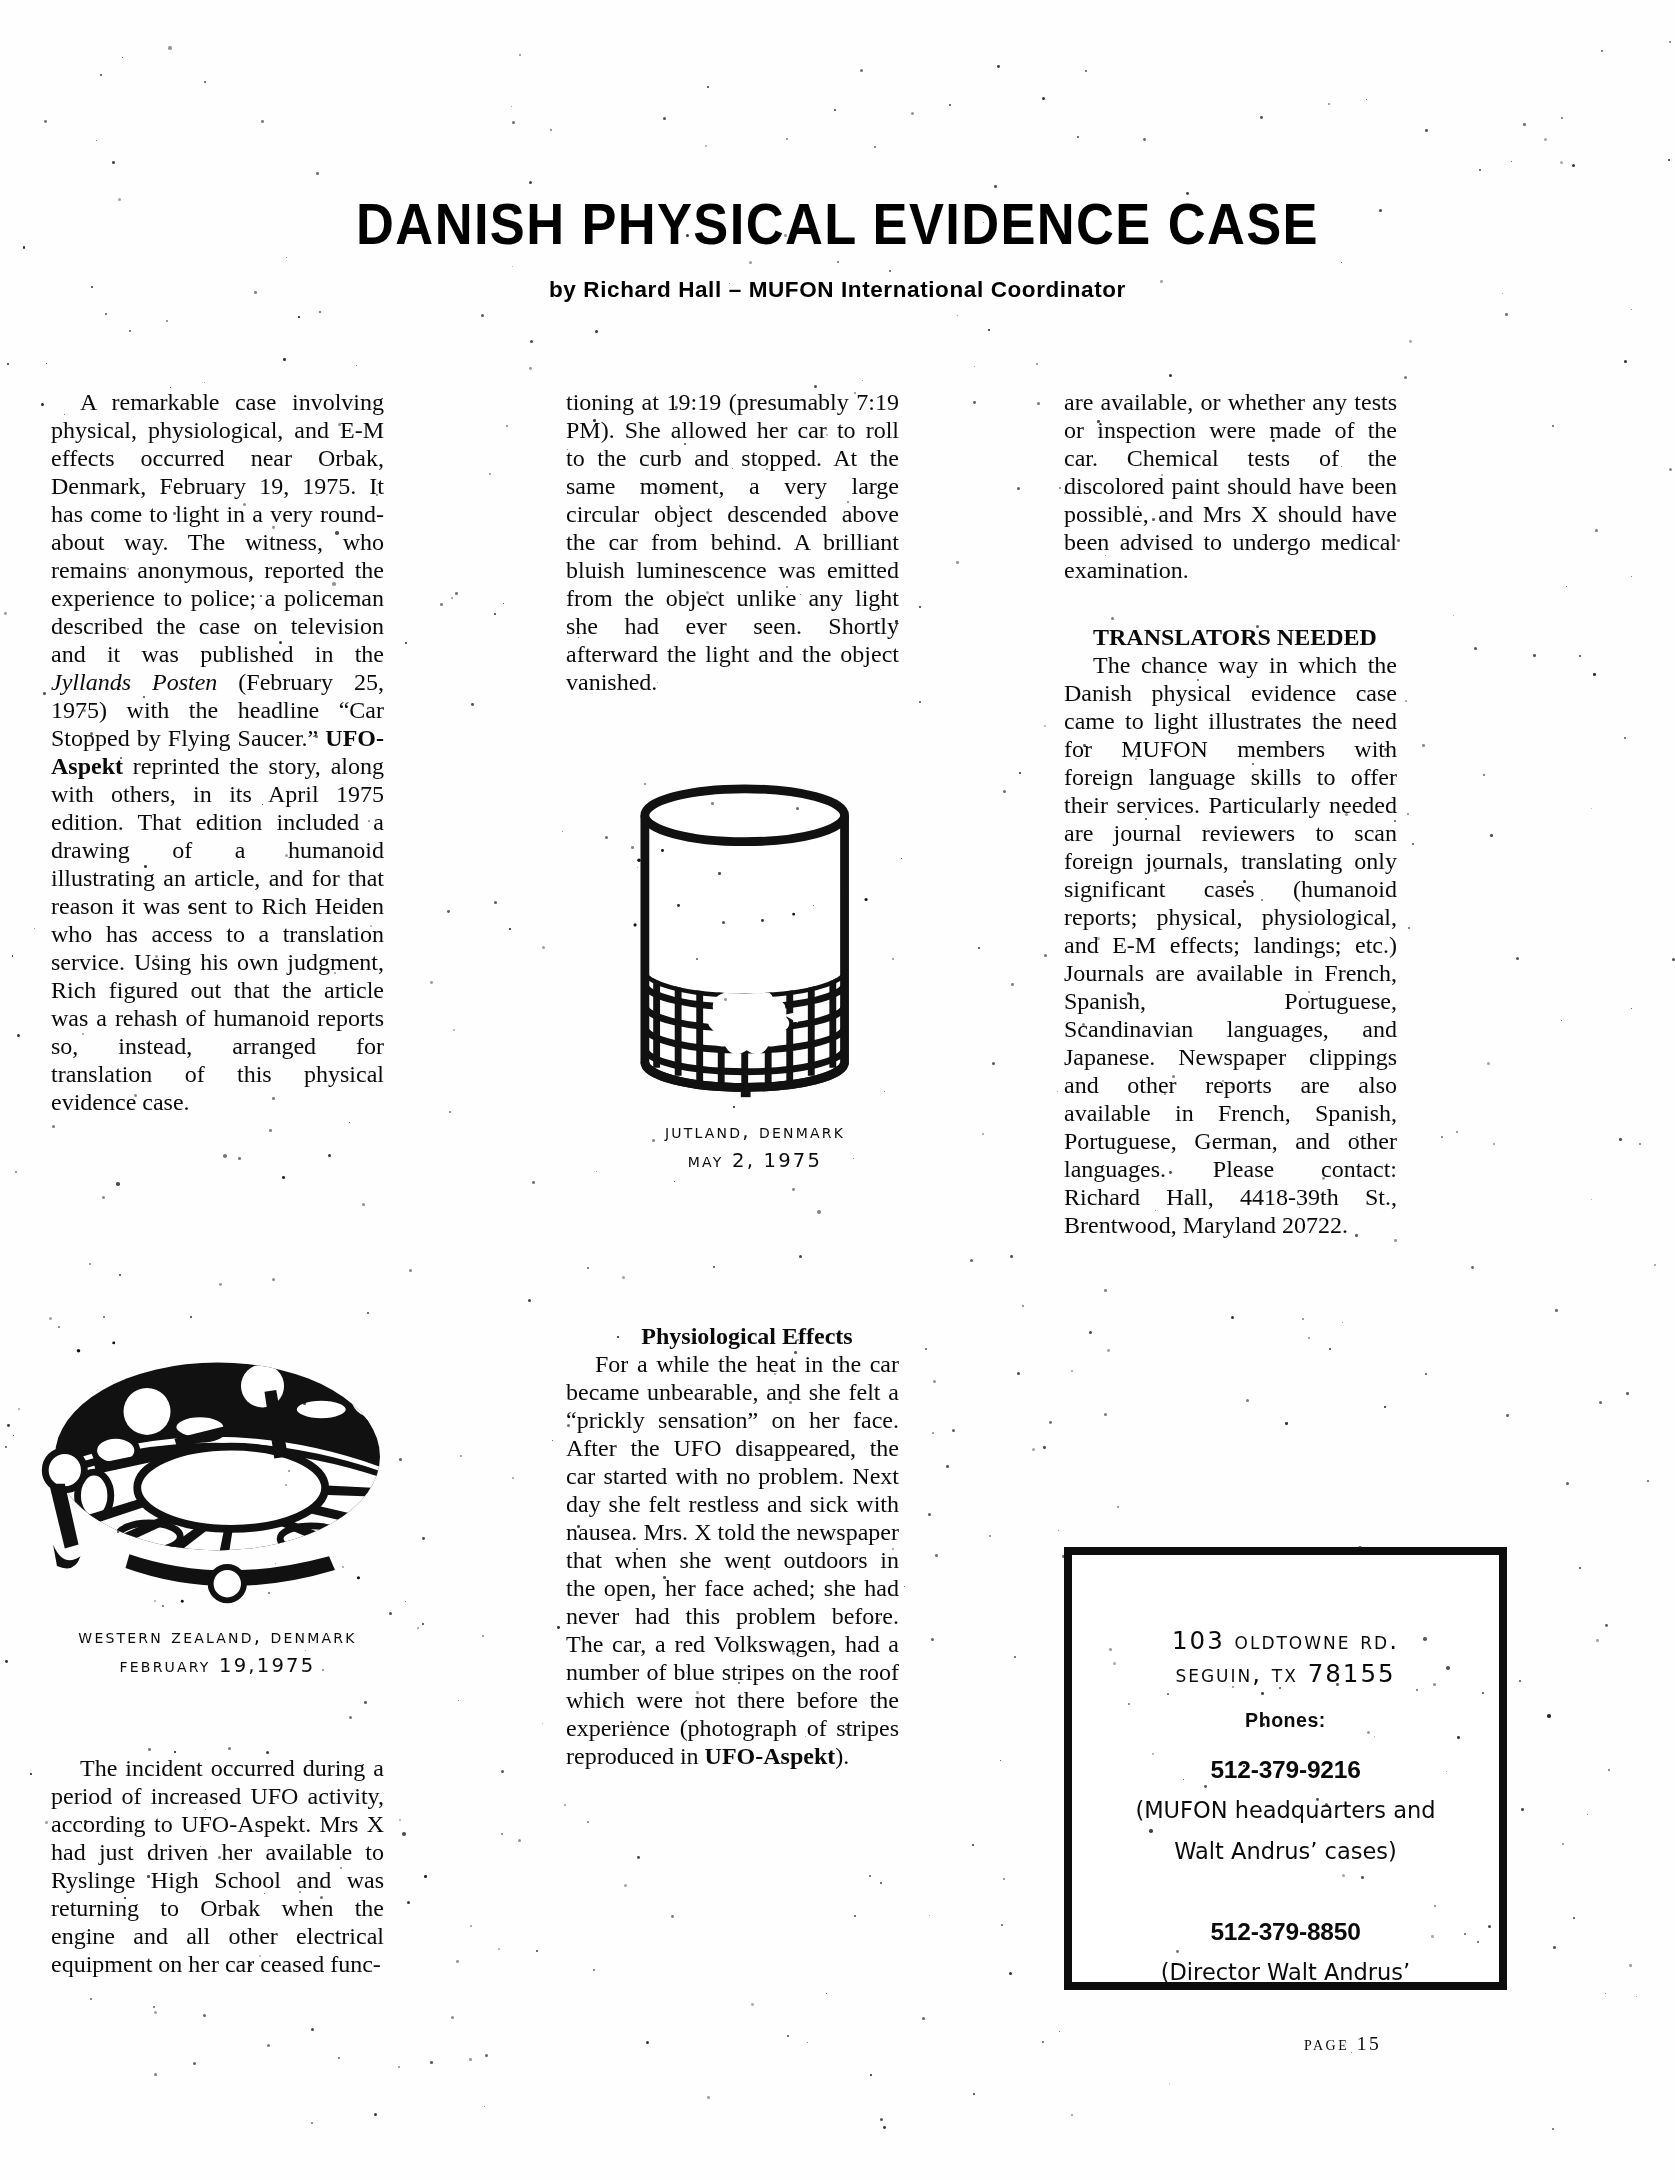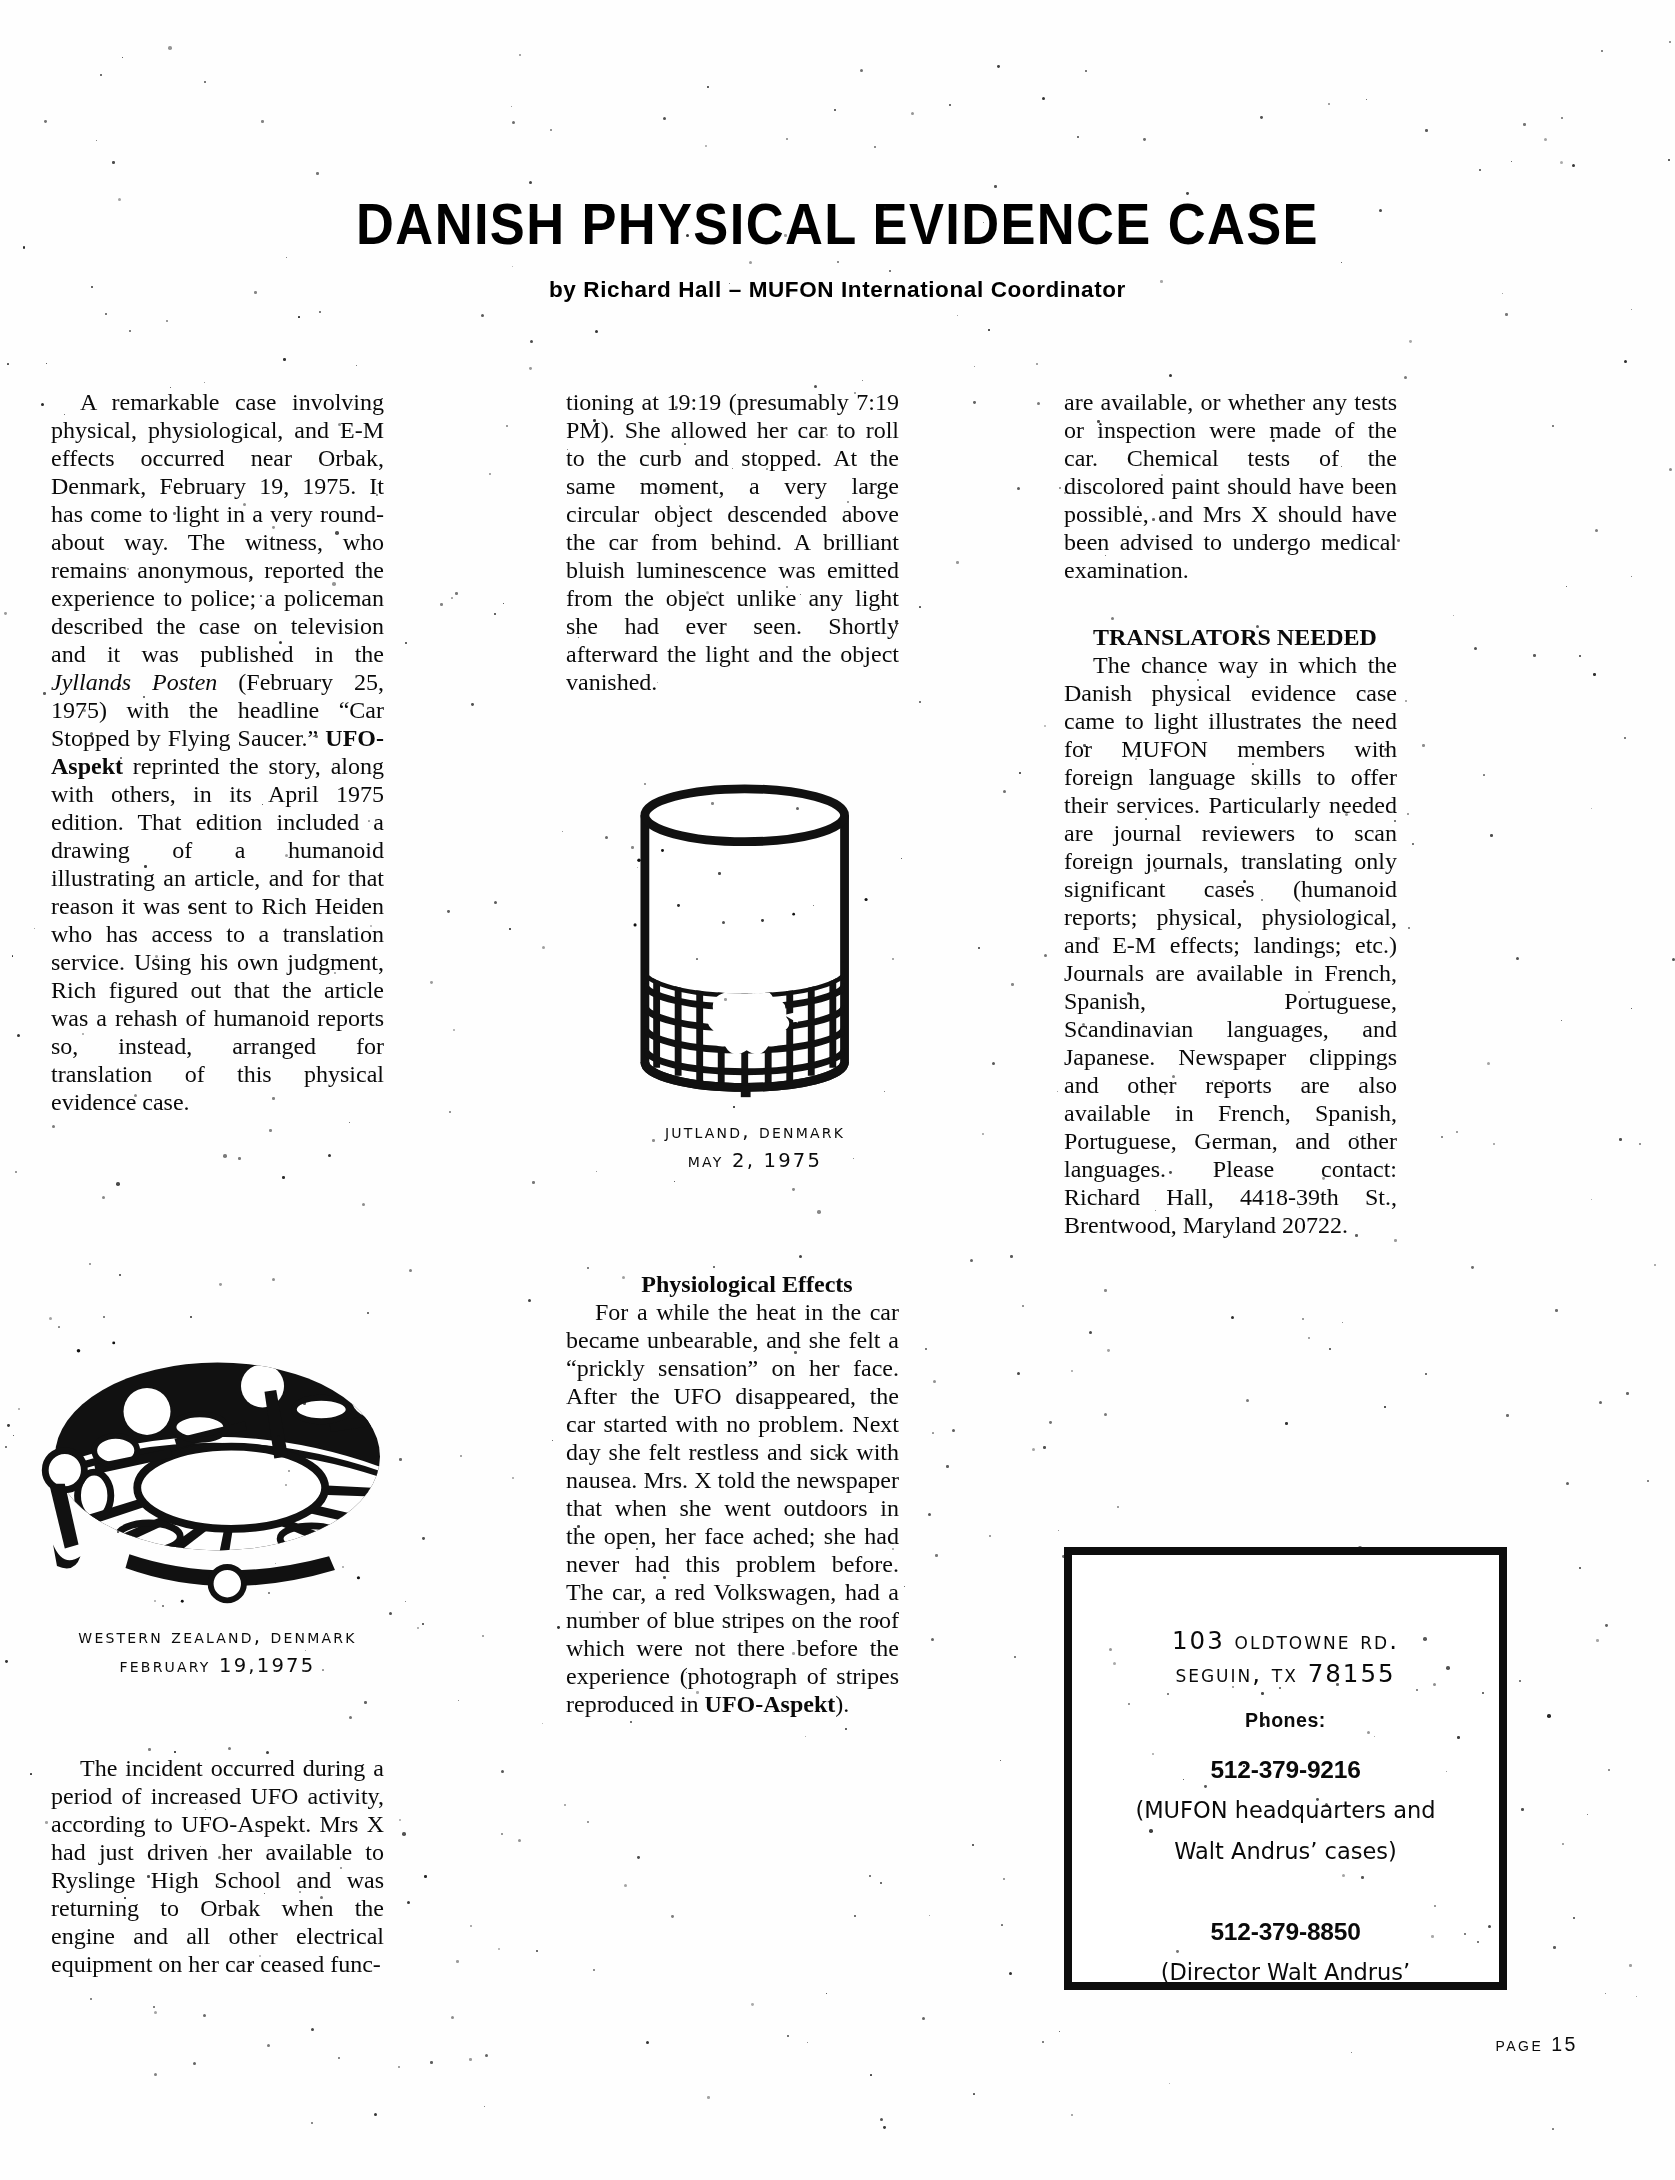--- a/index.html
+++ b/index.html
@@ -185,22 +185,22 @@
     margin-top: 12px;
   }
   .ad-gap { height: 29px; }
 
   
   .pagefoot {
     position: absolute;
     left: 1304px;
     top: 2033px;
     width: 274px;
-    text-align: right;
-    font-family: Liberation Sans, sans-serif;
+    text-align: left;
+    font-family: Liberation Serif, serif;
     font-size: 19.6px;
     letter-spacing: 2.5px;
     font-variant: small-caps;
     text-transform: lowercase;
   }
 </style>
 </head>
 <body>
 
 <div class="page">
@@ -361,21 +361,21 @@
         <circle cx="170" cy="135" r="1.4"></circle>
       </g>
     </svg>
   </div>
 
   <div id="fig-cyl-cap" class="caption">
     <div>JUTLAND, DENMARK</div>
     <div>MAY 2, 1975</div>
   </div>
 
-  <div class="col" id="col2b" style="top:1270px; left:566px;">
+  <div class="col" id="col2b" style="top:1322px; left:566px;">
     <p class="subhead-c">Physiological Effects</p>
     <p><span>For a while the heat in the car became unbearable, and she felt a “prickly sensation” on her face. After the UFO disappeared, the car started with no problem. Next day she felt restless and sick with nausea. Mrs. X told the newspaper that when she went outdoors in the open, her face ached; she had never had this problem before. The car, a red Volkswagen, had a number of blue stripes on the roof which were not there before the experience (photograph of stripes reproduced in </span><b class="run">UFO-Aspekt</b><span>).</span></p>
   </div>
 
 
   <div class="col" id="col3">
     <p class="noindent">are available, or whether any tests or inspection were made of the car. Chemical tests of the discolored paint should have been possible, and Mrs X should have been advised to undergo medical examination.</p>
     <div class="gap-m"></div>
     <p class="subhead">TRANSLATORS NEEDED</p>
     <p>The chance way in which the Danish physical evidence case came to light illustrates the need for MUFON members with foreign language skills to offer their services. Particularly needed are journal reviewers to scan foreign journals, translating only significant cases (humanoid reports; physical, physiological, and E-M effects; landings; etc.) Journals are available in French, Spanish, Portuguese, Scandinavian languages, and Japanese. Newspaper clippings and other reports are also available in French, Spanish, Portuguese, German, and other languages. Please contact: Richard Hall, 4418-39th St., Brentwood, Maryland 20722.</p>

